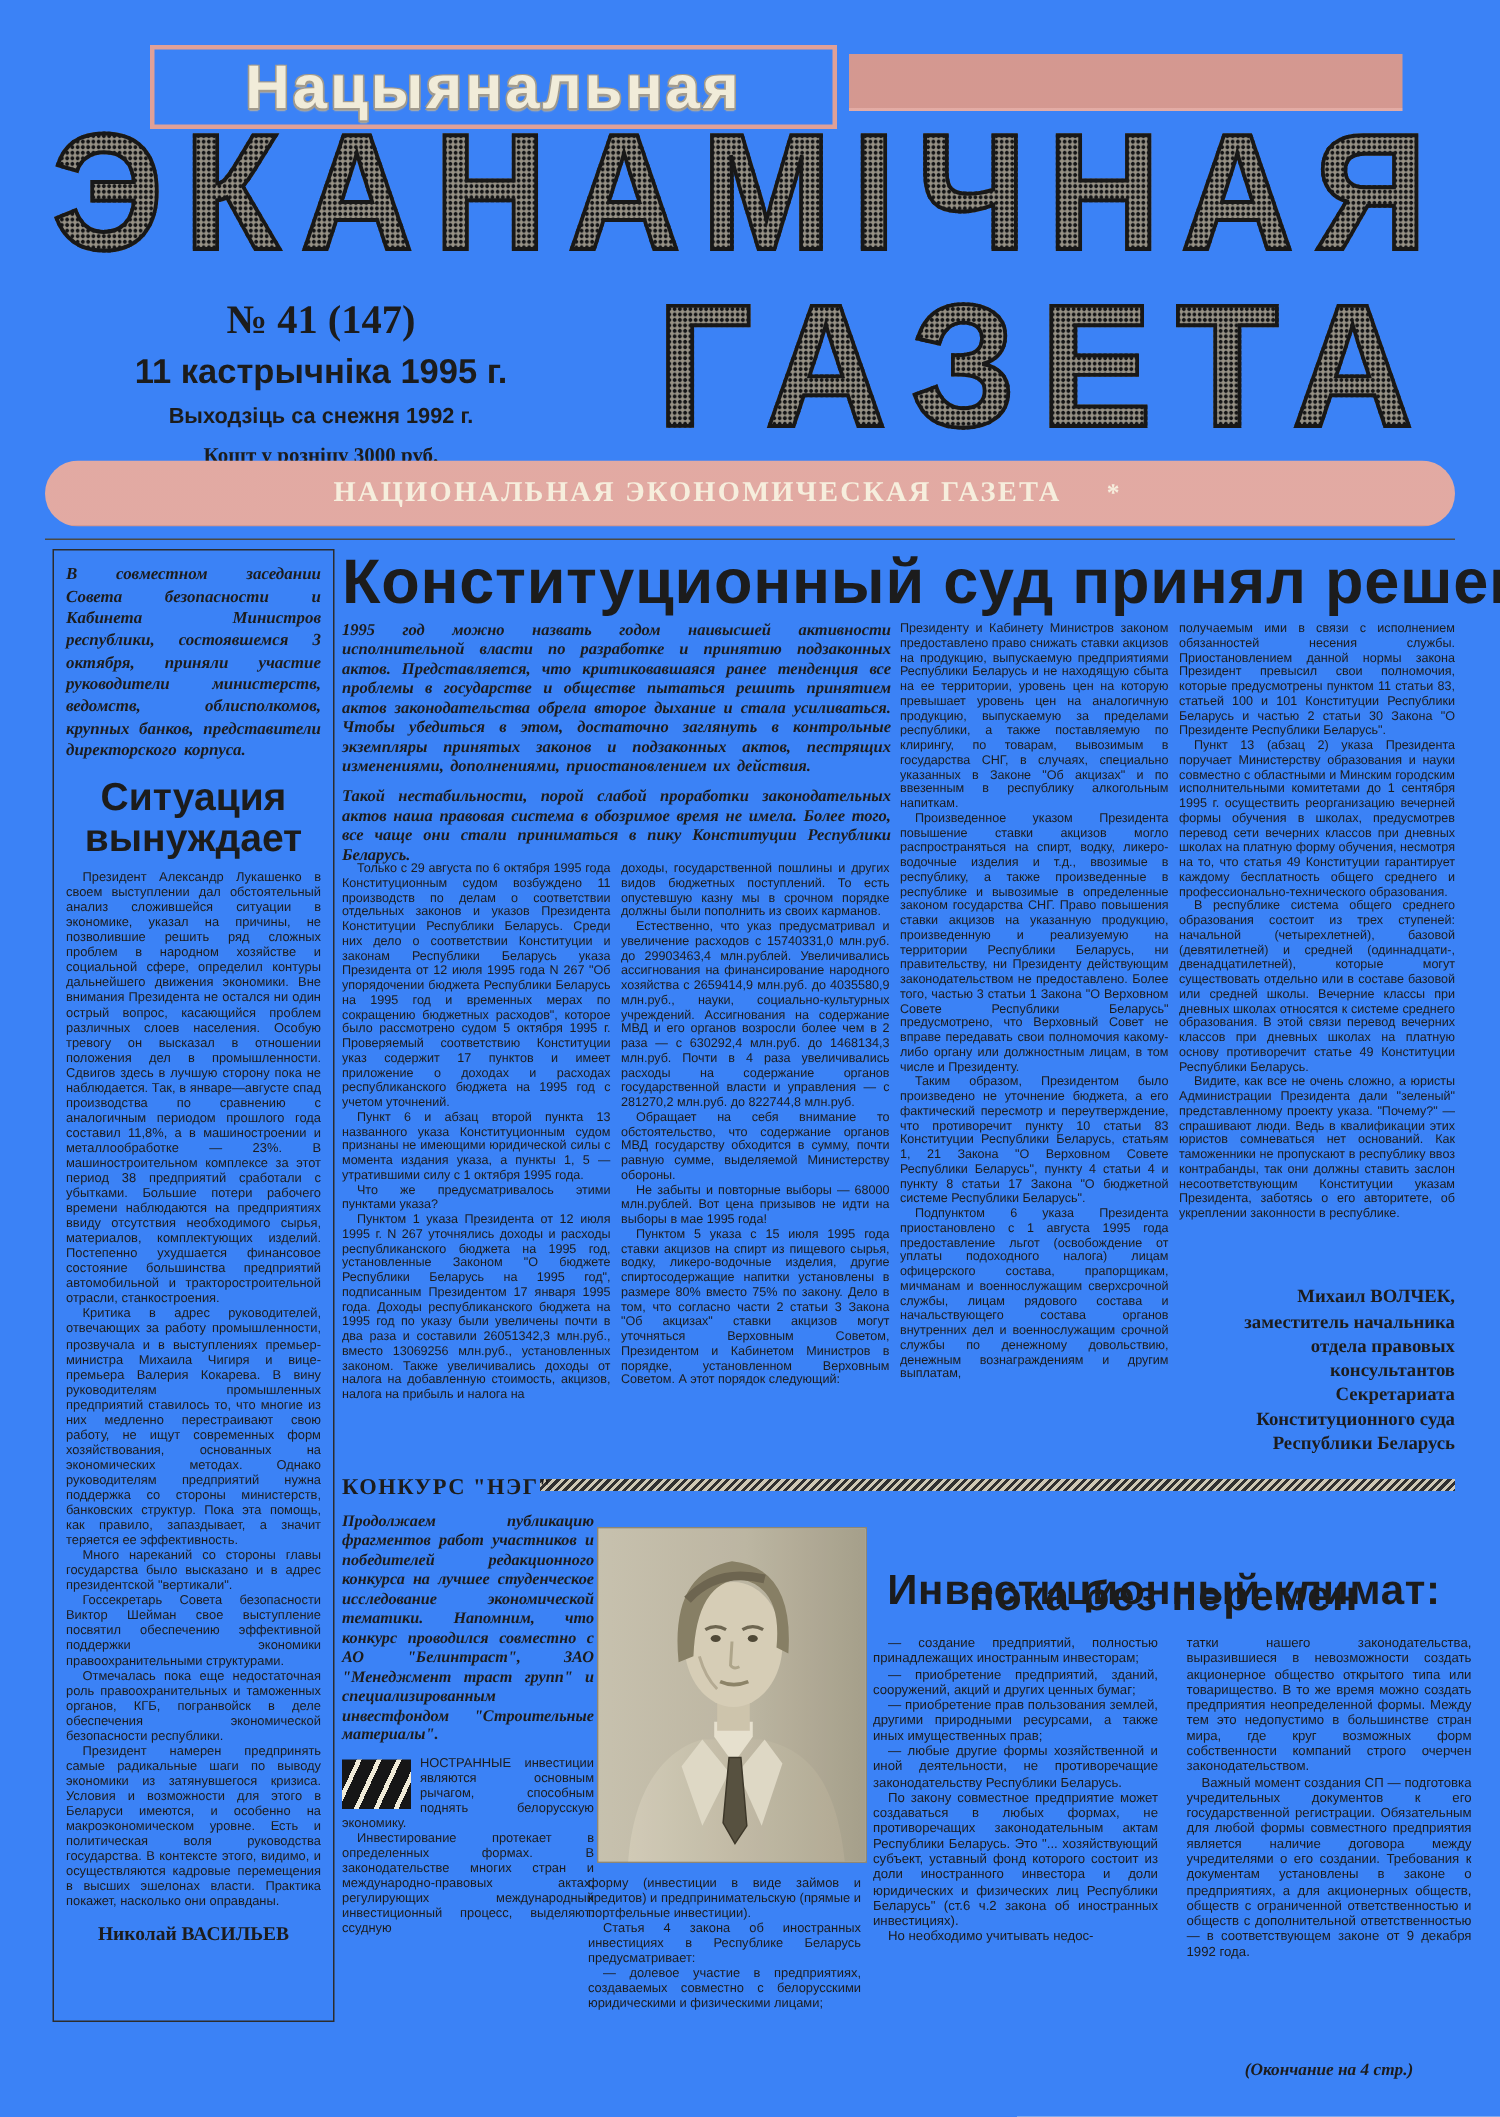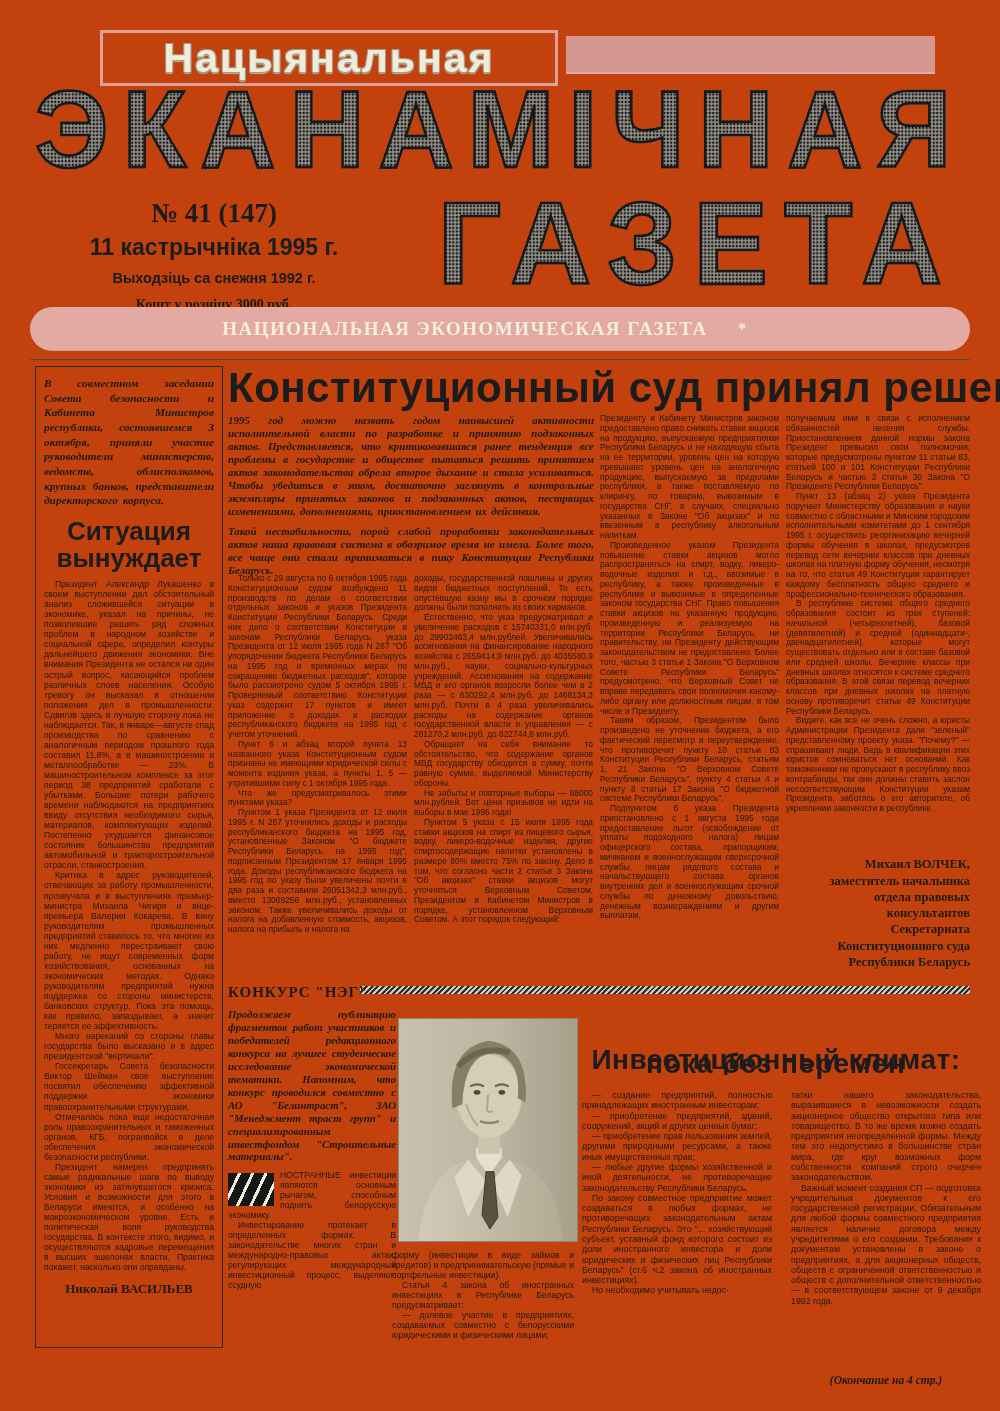--- a/index.html
+++ b/index.html
@@ -1,17 +1,17 @@
 <!DOCTYPE html>
 <html lang="ru"><head>
 <meta charset="utf-8">
 <style>
   html,body{margin:0;padding:0;}
   body{width:1000px;height:1411px;background:#f1ecd9;font-family:"Liberation Sans",sans-serif;color:#1c1c1c;overflow:hidden;}
-  #page{position:relative;width:1000px;height:1411px;background:#c2410c;}
+  #page{position:relative;width:1000px;height:1411px;background:#3b82f6;}
 
   
   #kicker-box{position:absolute;left:100px;top:30px;width:452px;height:50px;border:3px solid #dfa098;
     display:flex;align-items:center;justify-content:center;}
   #kicker-text{font-size:41px;font-weight:700;letter-spacing:2px;color:#f1ecd9;
     text-shadow:-1px -1px 0 #a29b8d,1px -1px 0 #a29b8d,-1px 1px 0 #a29b8d,1px 1px 0 #a29b8d,0 2px 1px #b9b2a2;}
   #kicker-bar{position:absolute;left:566px;top:36px;width:369px;height:38px;background:#dfa098;
     background-image:linear-gradient(0deg,rgba(255,255,255,.12) 0 2px,rgba(0,0,0,.05) 2px 4px);}
   .halftone{font-weight:700;color:#4a4a4a;
     background-image:radial-gradient(circle,#141414 1px,#6f6f6f 1.3px,#979183 1.7px);

